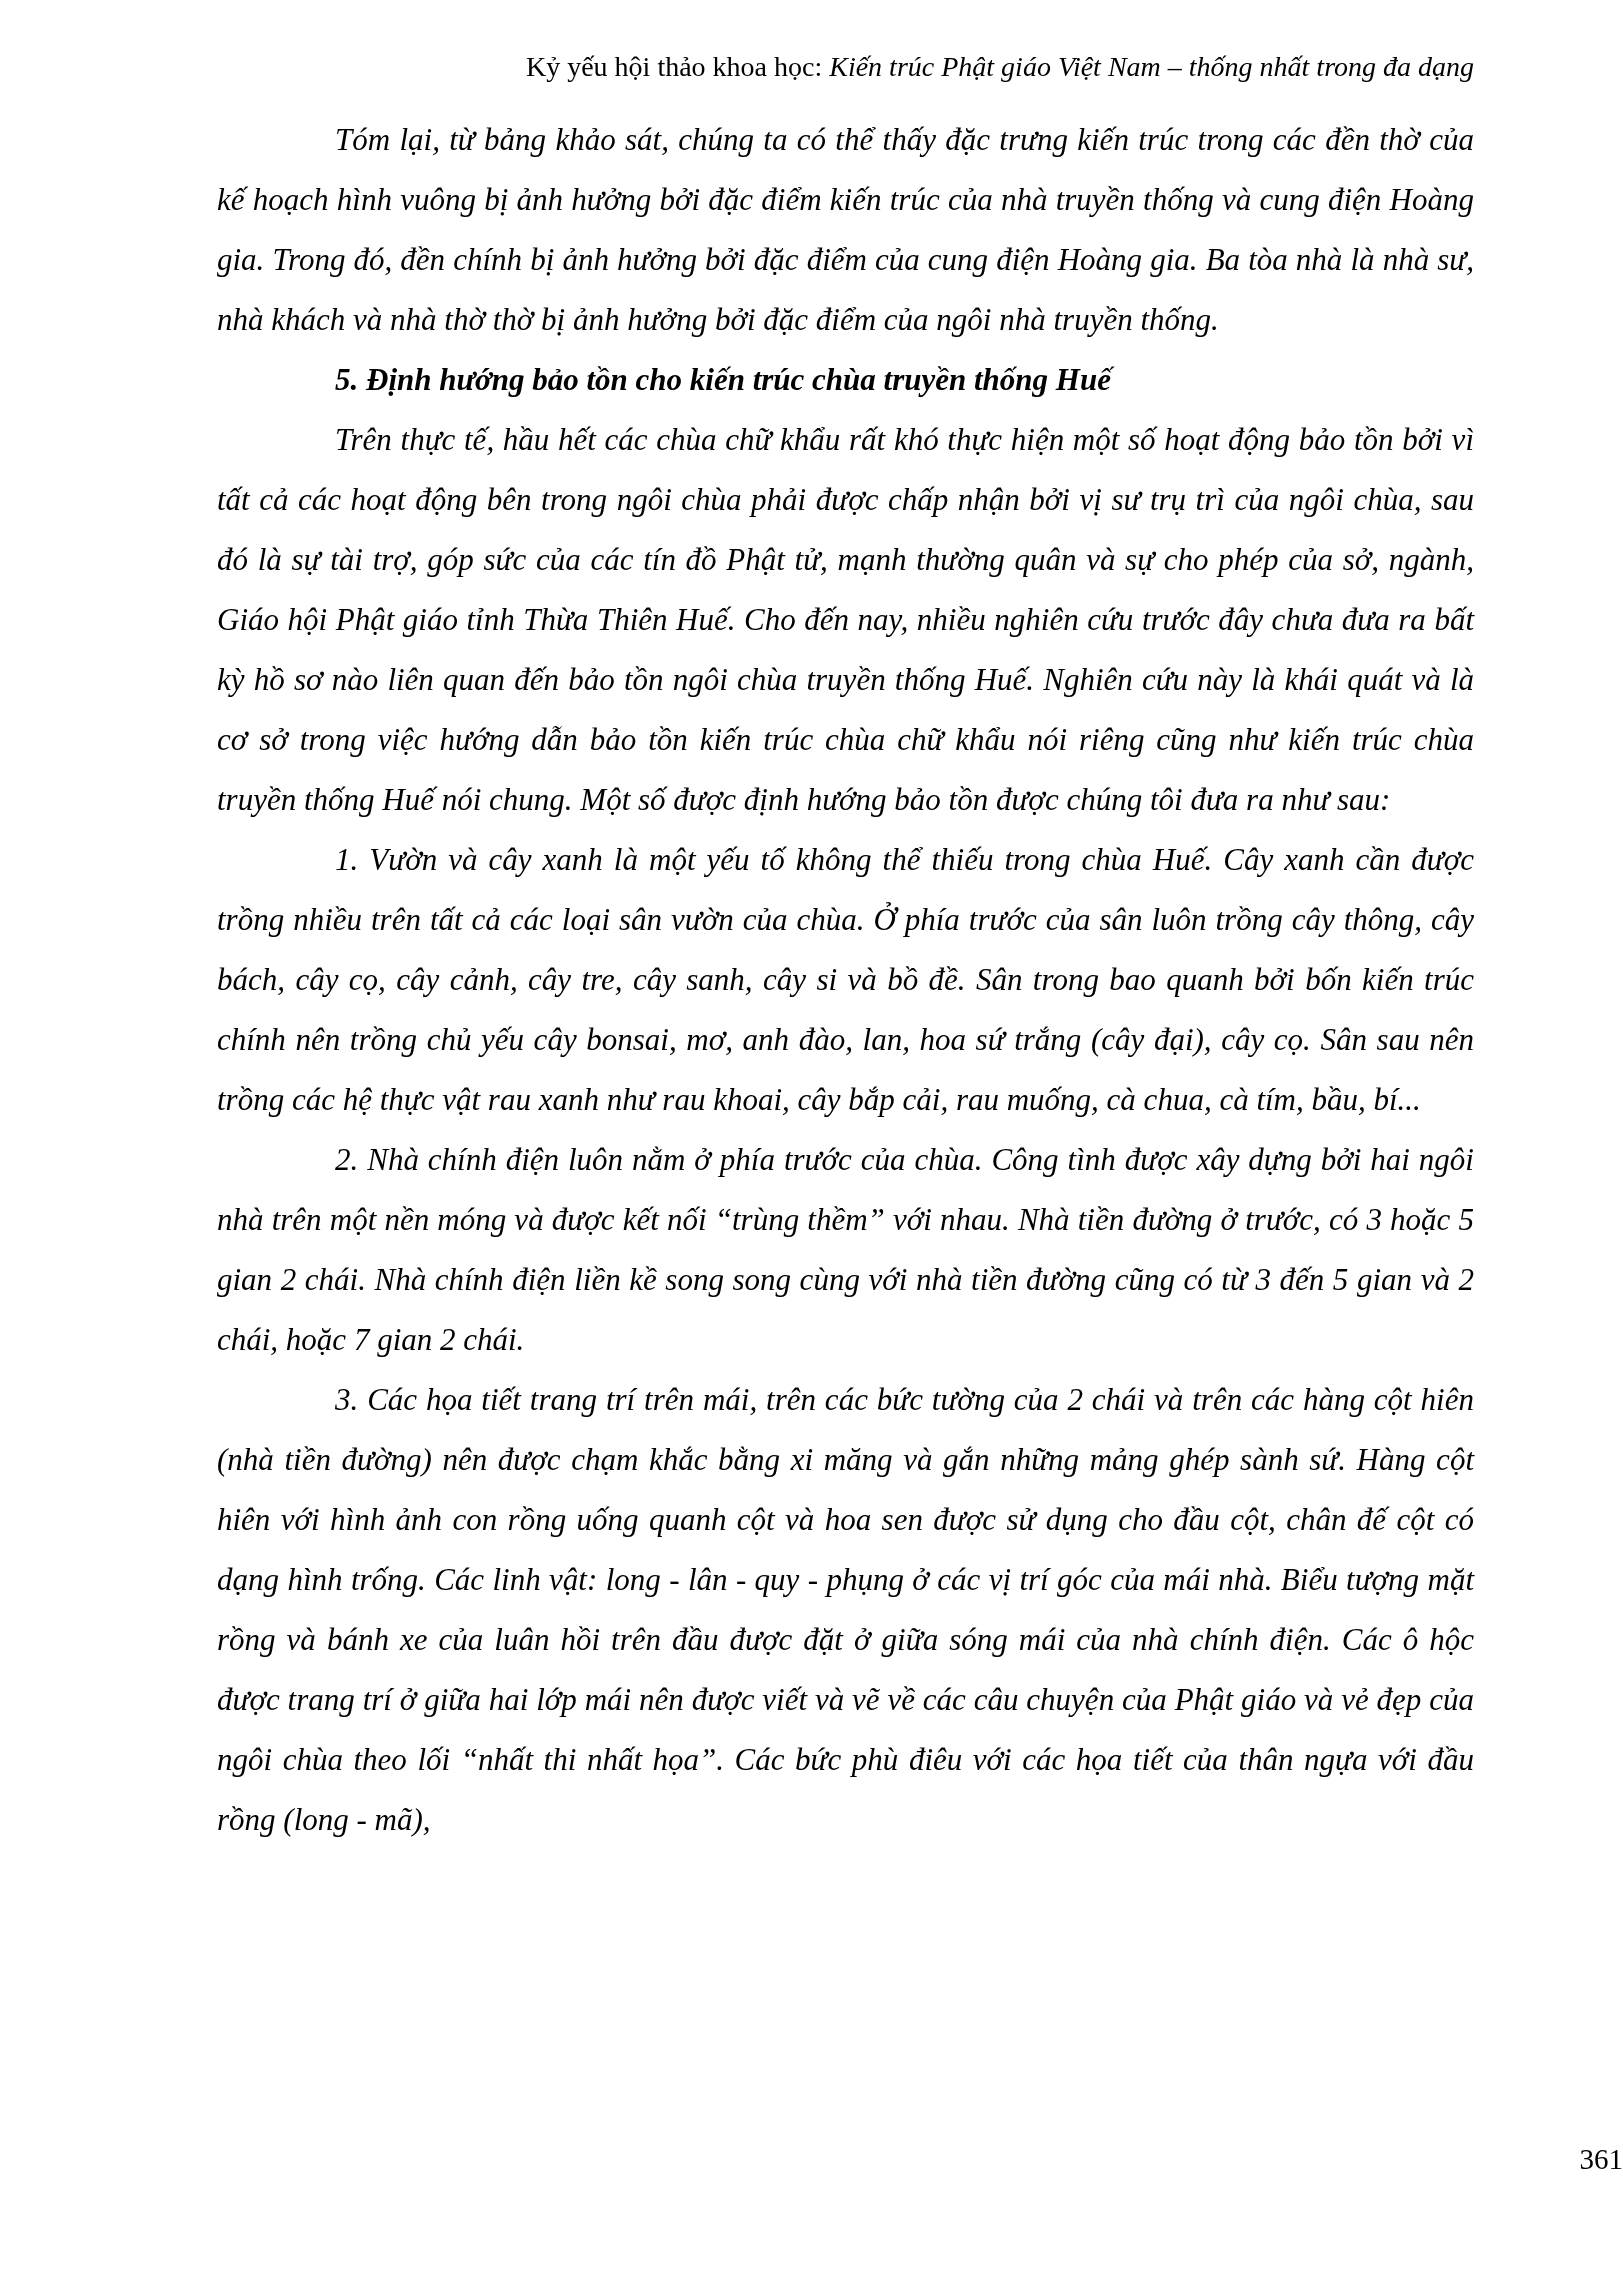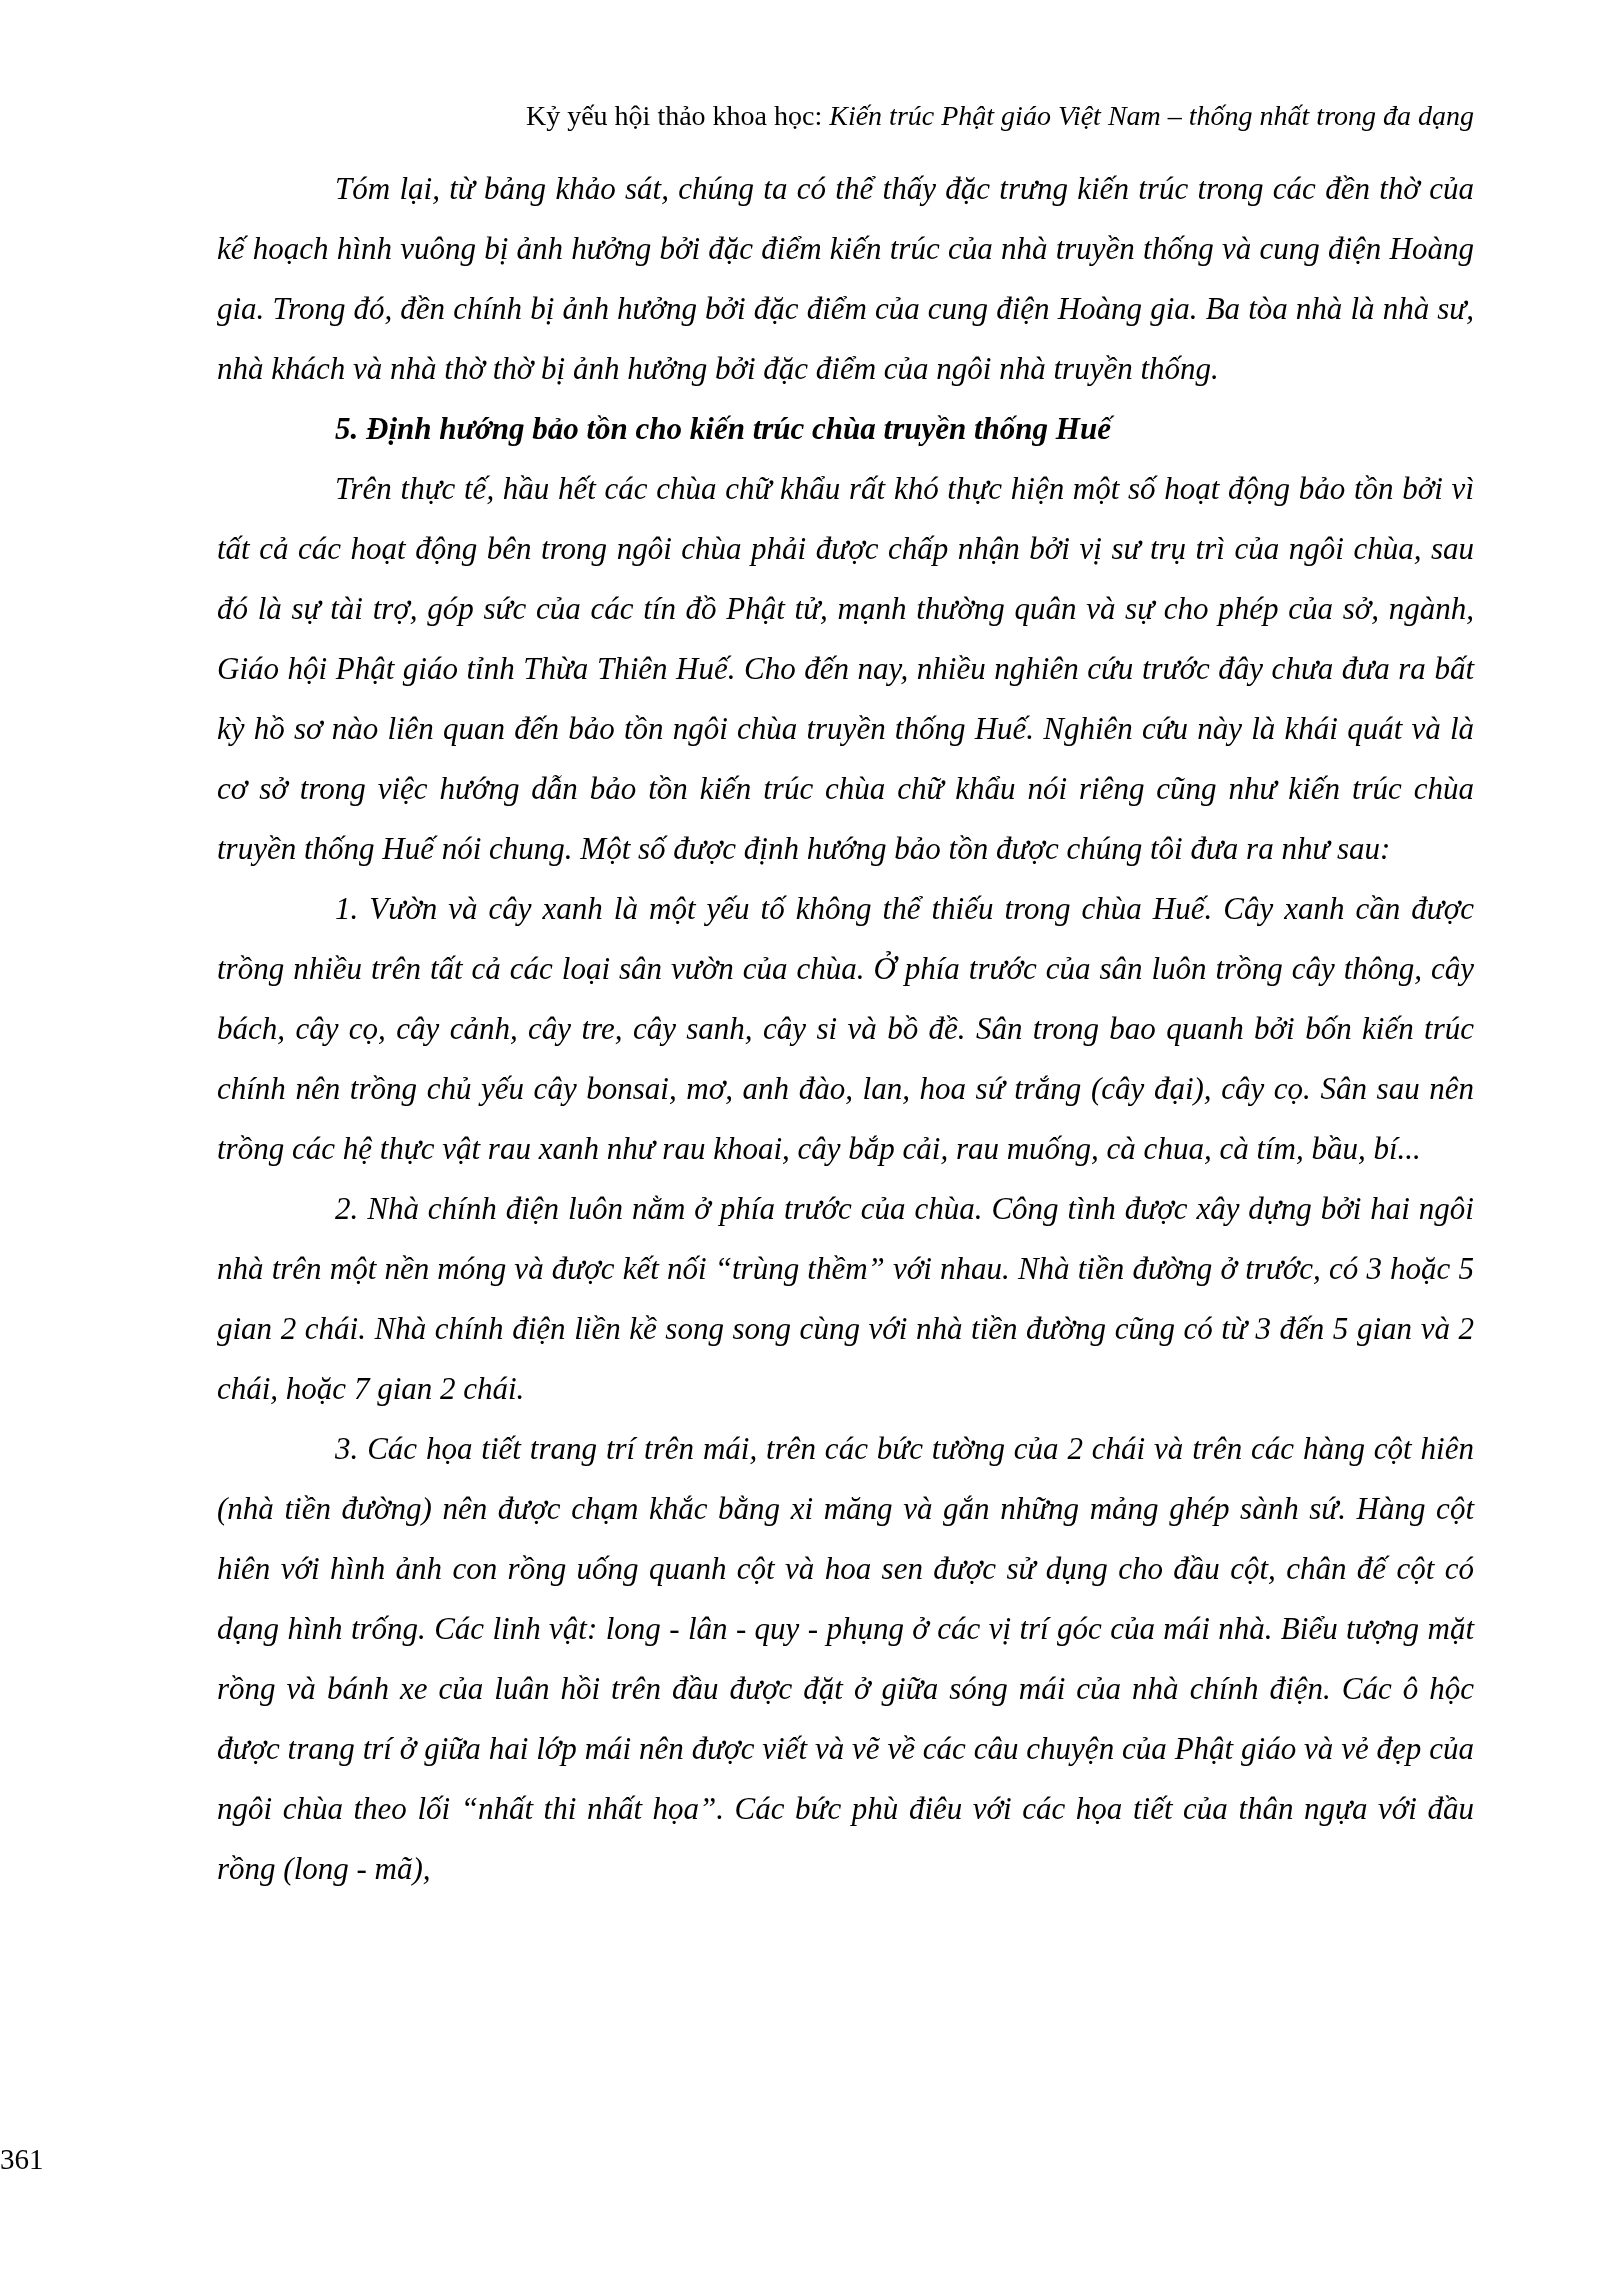--- a/index.html
+++ b/index.html
@@ -16,21 +16,21 @@
     font-family: "Liberation Serif", "DejaVu Serif", serif;
     overflow: hidden;
   }
   .content {
     position: absolute;
     left: 217px;
     top: 0;
     width: 1257px;
   }
   .running-header {
-    margin-top: 97px;
+    margin-top: 48px;
     text-align: right;
     font-size: 28px;
     line-height: 37px;
     white-space: nowrap;
   }
   .running-header .italic {
     font-style: italic;
   }
   .body-text {
     margin-top: 25px;
@@ -44,21 +44,21 @@
     font-style: italic;
   }
   .body-text p.heading {
     font-weight: bold;
   }
   .page-footer {
     position: absolute;
     left: 0;
     right: 0;
     top: 2140px;
-    text-align: left;
+    text-align: right;
     font-size: 29px;
     line-height: 39px;
   }
 </style>
 </head>
 <body>
 
 <div class="page">
 
   <div class="content">

